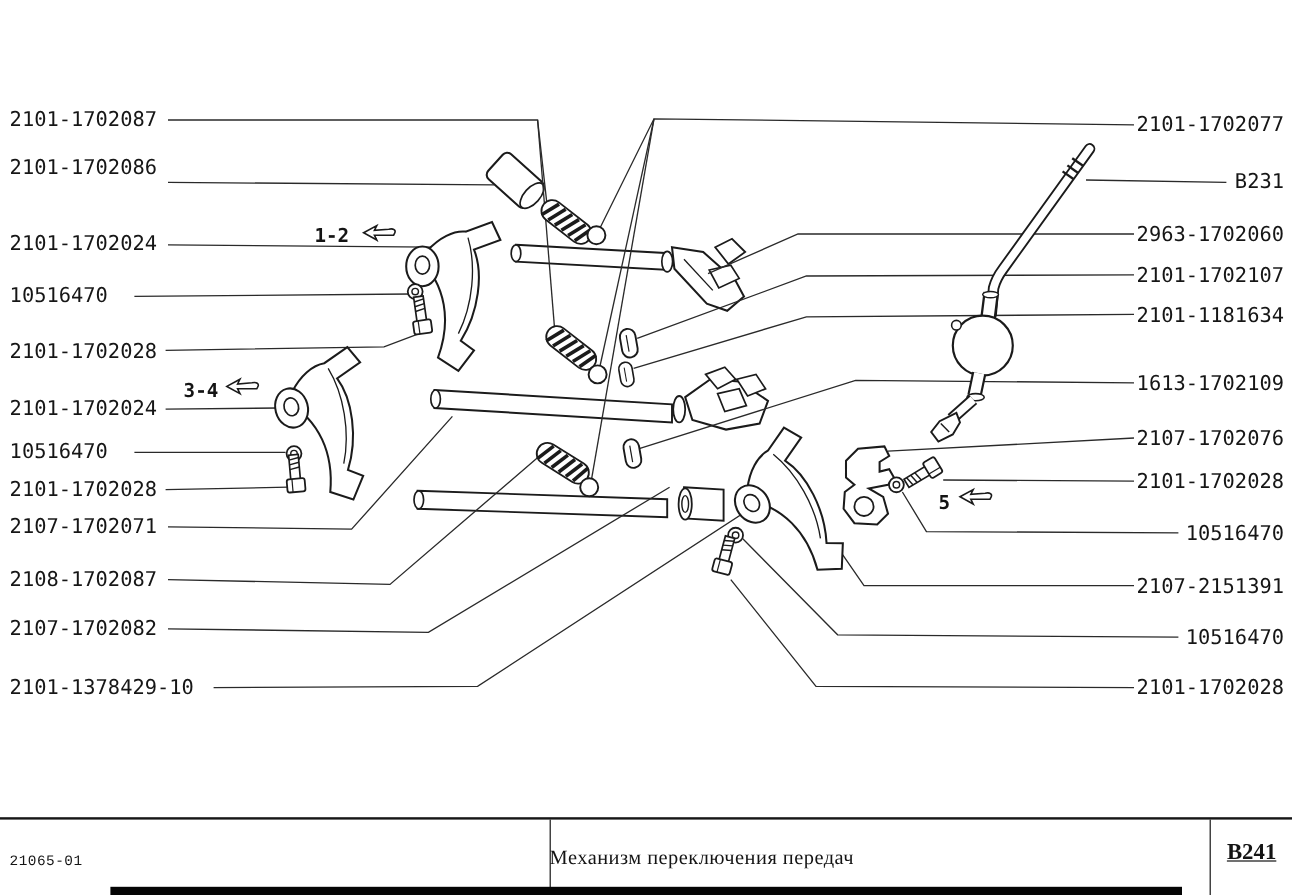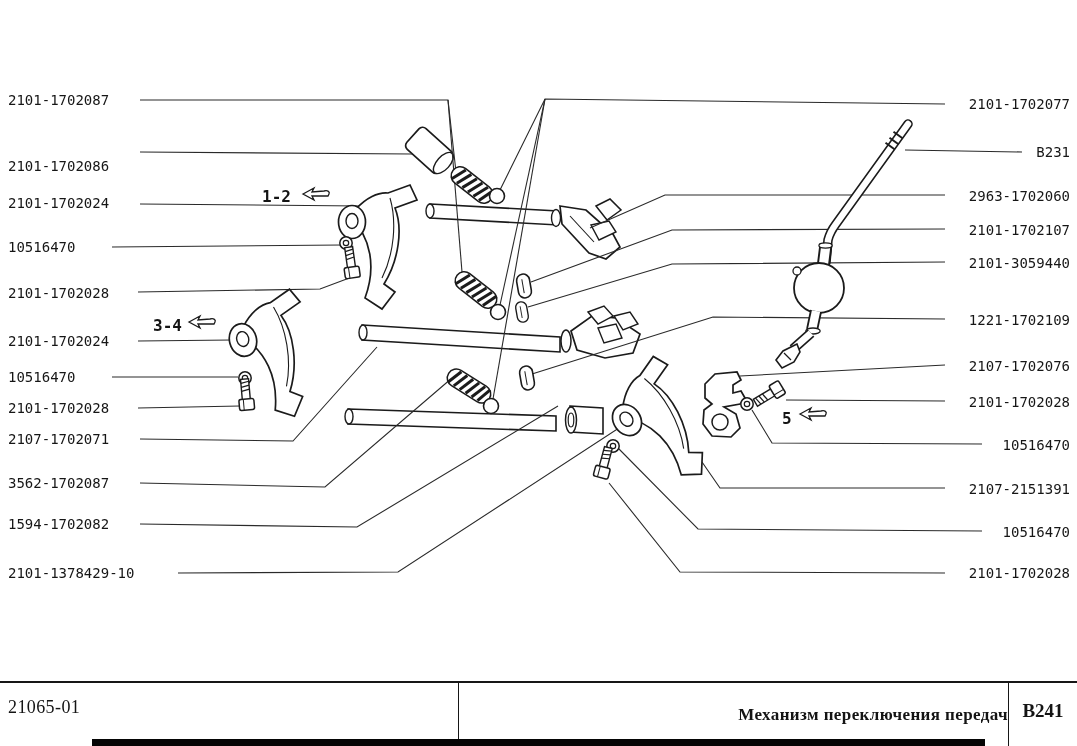--- a/index.html
+++ b/index.html
@@ -1,34 +1,34 @@
 <!DOCTYPE html>
 <html><head>
 <meta charset="utf-8">
 <style>
   html,body{margin:0;padding:0;background:#e8e8e8;}
   #page{position:relative;width:1077px;height:746px;background:#ffffff;overflow:hidden;
         font-family:"DejaVu Sans Mono",monospace;}
-  .callout{position:absolute;font-size:14px;line-height:20px;color:#161616;
+  .callout{position:absolute;font-size:17px;line-height:20px;color:#161616;
            white-space:nowrap;letter-spacing:0px;}
   .callout.right{right:7px;text-align:left;}
   svg{position:absolute;left:0;top:0;}
   .ink{stroke:#1b1b1b;fill:none;}
   .part{stroke:#1b1b1b;fill:#ffffff;}
   .leader{stroke:#2a2a2a;stroke-width:1.1;fill:none;}
   .anno{font-family:"DejaVu Sans Mono",monospace;font-weight:bold;font-size:16px;fill:#141414;}
   
   #titleblock{position:absolute;left:0;top:681px;width:1077px;height:65px;
               border-top:2px solid #161616;font-family:"Liberation Serif",serif;color:#141414;}
   .vdiv{position:absolute;top:0;width:0;height:65px;border-left:1.5px solid #161616;}
-  #doc-number{position:absolute;left:8px;top:14px;font-size:18px;letter-spacing:0.4px;}
-  #block-title{position:absolute;left:458px;top:22px;width:550px;text-align:right;
-               font-weight:bold;font-size:17px;letter-spacing:0.4px;}
+  #doc-number{position:absolute;left:8px;top:28px;font-size:12px;letter-spacing:0.4px;font-family:Liberation Mono, monospace;}
+  #block-title{position:absolute;left:458px;top:22px;width:550px;text-align:left;
+               font-weight:normal;font-size:17px;letter-spacing:0.4px;}
   #figure-code{position:absolute;left:1013px;top:17px;width:60px;text-align:center;
-               font-weight:bold;font-size:19px;}
+               font-weight:bold;font-size:19px;text-decoration:underline;}
   #bottom-bar{position:absolute;left:92px;top:739px;width:893px;height:7px;background:#050505;}
 </style>
 </head>
 <body>
 
 <div id="page">
 
   <svg width="1077" height="681" viewBox="0 0 1077 681">
 
     <defs>
@@ -195,38 +195,38 @@
 
     <text class="anno" x="262" y="202">1-2</text>
     <use href="#dir-arrow" transform="translate(303,190)"></use>
     <text class="anno" x="153" y="331">3-4</text>
     <use href="#dir-arrow" transform="translate(189,318)"></use>
     <text class="anno" x="782" y="424">5</text>
     <use href="#dir-arrow" transform="translate(800,410)"></use>
   </svg>
 
   <div class="callout" style="top:90px;left:8px">2101-1702087</div>
-  <div class="callout" style="top:156px;left:8px">2101-1702086</div>
+  <div class="callout" style="top:130px;left:8px">2101-1702086</div>
   <div class="callout" style="top:193px;left:8px">2101-1702024</div>
   <div class="callout" style="top:237px;left:8px">10516470</div>
   <div class="callout" style="top:283px;left:8px">2101-1702028</div>
   <div class="callout" style="top:331px;left:8px">2101-1702024</div>
   <div class="callout" style="top:367px;left:8px">10516470</div>
   <div class="callout" style="top:398px;left:8px">2101-1702028</div>
   <div class="callout" style="top:429px;left:8px">2107-1702071</div>
-  <div class="callout" style="top:473px;left:8px">3562-1702087</div>
-  <div class="callout" style="top:514px;left:8px">1594-1702082</div>
+  <div class="callout" style="top:473px;left:8px">2108-1702087</div>
+  <div class="callout" style="top:514px;left:8px">2107-1702082</div>
   <div class="callout" style="top:563px;left:8px">2101-1378429-10</div>
 
   <div class="callout right" style="top:94px">2101-1702077</div>
   <div class="callout right" style="top:142px">B231</div>
   <div class="callout right" style="top:186px">2963-1702060</div>
   <div class="callout right" style="top:220px">2101-1702107</div>
-  <div class="callout right" style="top:253px">2101-3059440</div>
-  <div class="callout right" style="top:310px">1221-1702109</div>
+  <div class="callout right" style="top:253px">2101-1181634</div>
+  <div class="callout right" style="top:310px">1613-1702109</div>
   <div class="callout right" style="top:356px">2107-1702076</div>
   <div class="callout right" style="top:392px">2101-1702028</div>
   <div class="callout right" style="top:435px">10516470</div>
   <div class="callout right" style="top:479px">2107-2151391</div>
   <div class="callout right" style="top:522px">10516470</div>
   <div class="callout right" style="top:563px">2101-1702028</div>
 
   <div id="titleblock">
     <div class="vdiv" style="left:458px"></div>
     <div class="vdiv" style="left:1008px"></div>

